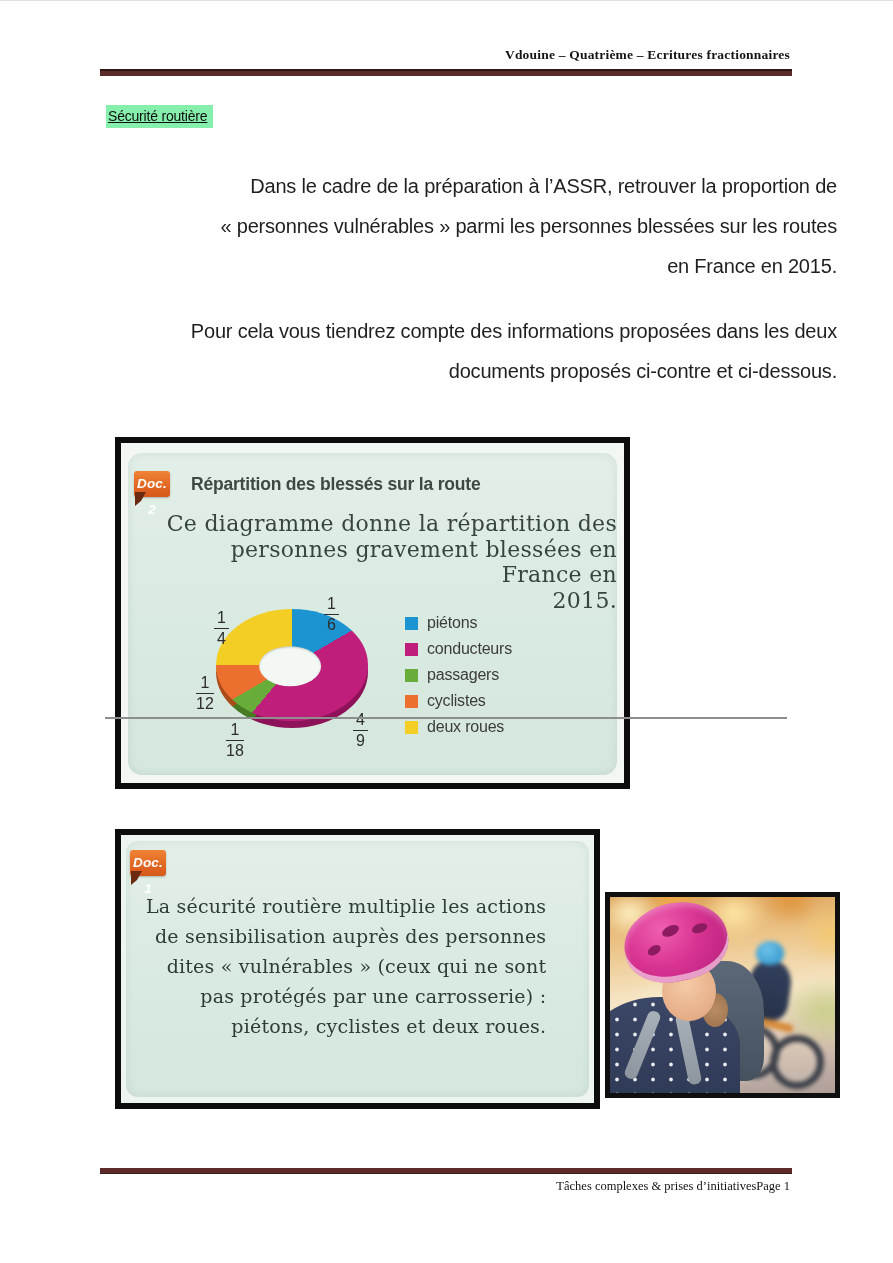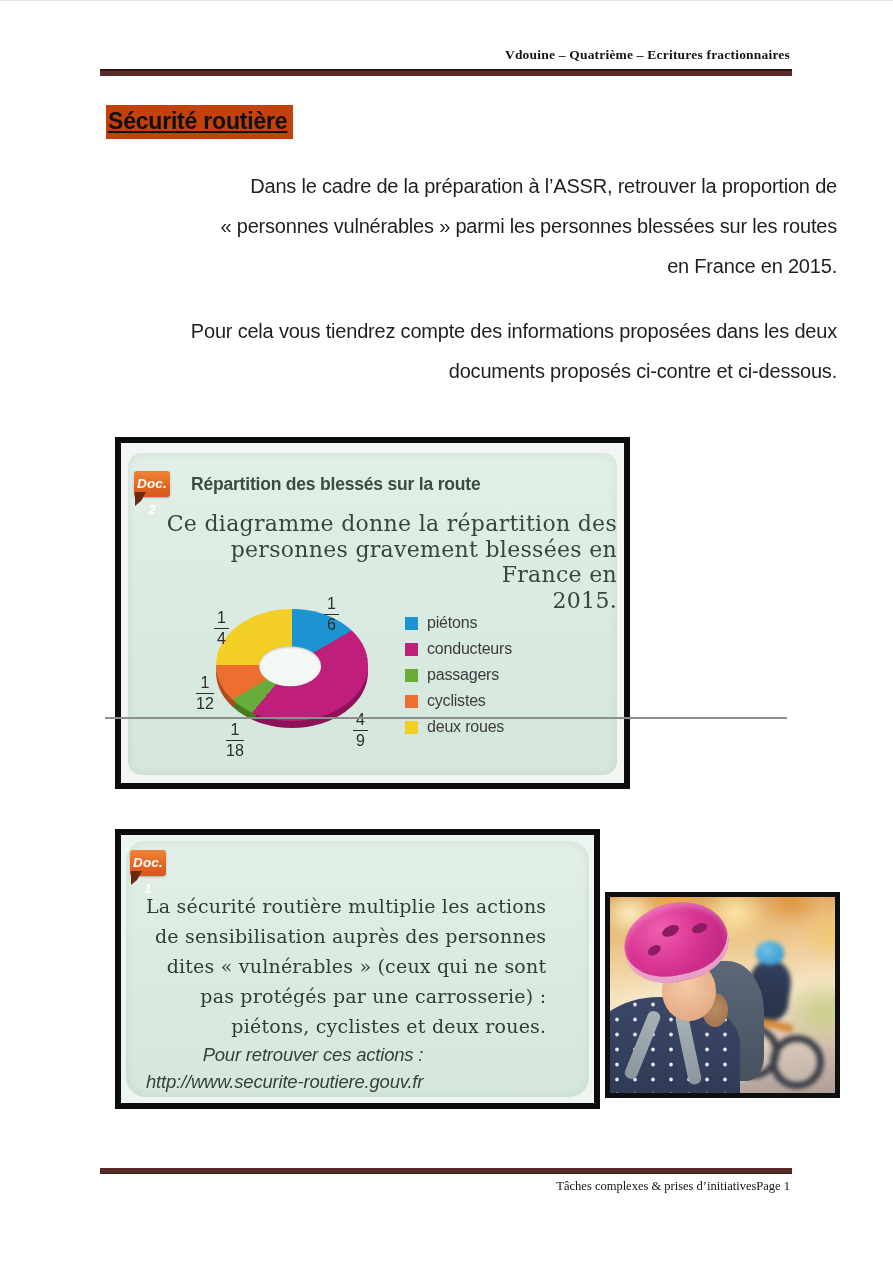--- a/index.html
+++ b/index.html
@@ -17,22 +17,22 @@
     font-size:13.5px;color:#141414;letter-spacing:.2px;
   }
   .header-rule{
     position:absolute;left:100px;right:101px;top:68px;height:5px;
     background:#5d2a2a;border-top:2px solid #2e1717;
   }
 
   
   .page-title{
     position:absolute;left:106px;top:104px;
-    background:#c2410c;color:#0f0f0f;
-    font-size:23px;font-weight:bold;letter-spacing:-.2px;
+    background:#86efac;color:#0f0f0f;
+    font-size:14px;font-weight:normal;letter-spacing:-.2px;
     text-decoration:underline;padding:3px 6px 4px 2px;
   }
 
   
   .para{
     position:absolute;left:107px;width:730px;
     font-size:20px;line-height:40px;color:#1f1f1f;letter-spacing:-.2px;
   }
   .para1{top:165px;}
   .para2{top:310px;}
@@ -102,21 +102,21 @@
   .cross-line{
     position:absolute;left:105px;top:716px;width:682px;height:2px;
     background:#8e8e8e;z-index:30;
   }
 
   
   .doc1{
     position:absolute;left:115px;top:828px;width:473px;height:268px;
     border:6px solid #0c0c0c;background:#eef4ef;
   }
-  .doc1 .doc-green{left:5px;top:6px;right:5px;bottom:6px;border-radius:20px;}
+  .doc1 .doc-green{left:5px;top:6px;right:5px;bottom:6px;border-radius:12px;}
   .doc1 .doc-badge{left:4px;top:9px;}
   .doc1 .doc-title{left:61px;top:11px;font-size:19px;}
   .doc1-body{
     position:absolute;left:20px;top:50px;
     font-family:"DejaVu Serif",serif;font-size:19px;line-height:30px;
     letter-spacing:.2px;color:#2e3d35;
   }
   .doc1-source{
     position:absolute;left:20px;top:200px;
     font-style:italic;font-size:18.5px;line-height:27px;color:#33423a;
@@ -264,22 +264,20 @@
 <div class="cross-line"></div>
 
 <div class="doc1">
   <div class="doc-green">
     <div class="doc-badge">Doc. 1</div>
     <div class="doc1-body preline">La sécurité routière multiplie les actions
 de sensibilisation auprès des personnes
 dites « vulnérables » (ceux qui ne sont
 pas protégés par une carrosserie) :
 piétons, cyclistes et deux roues.</div>
-    <div class="doc1-source preline">Pour retrouver ces actions :
-http://www.securite-routiere.gouv.fr</div>
   </div>
 </div>
 
 <div class="photo">
   <div class="ph-bg"></div>
   <div class="ph-kid">
     <div class="ph-frame"></div>
     <div class="ph-wheel w1"></div>
     <div class="ph-wheel w2"></div>
     <div class="ph-kid-body"></div>

